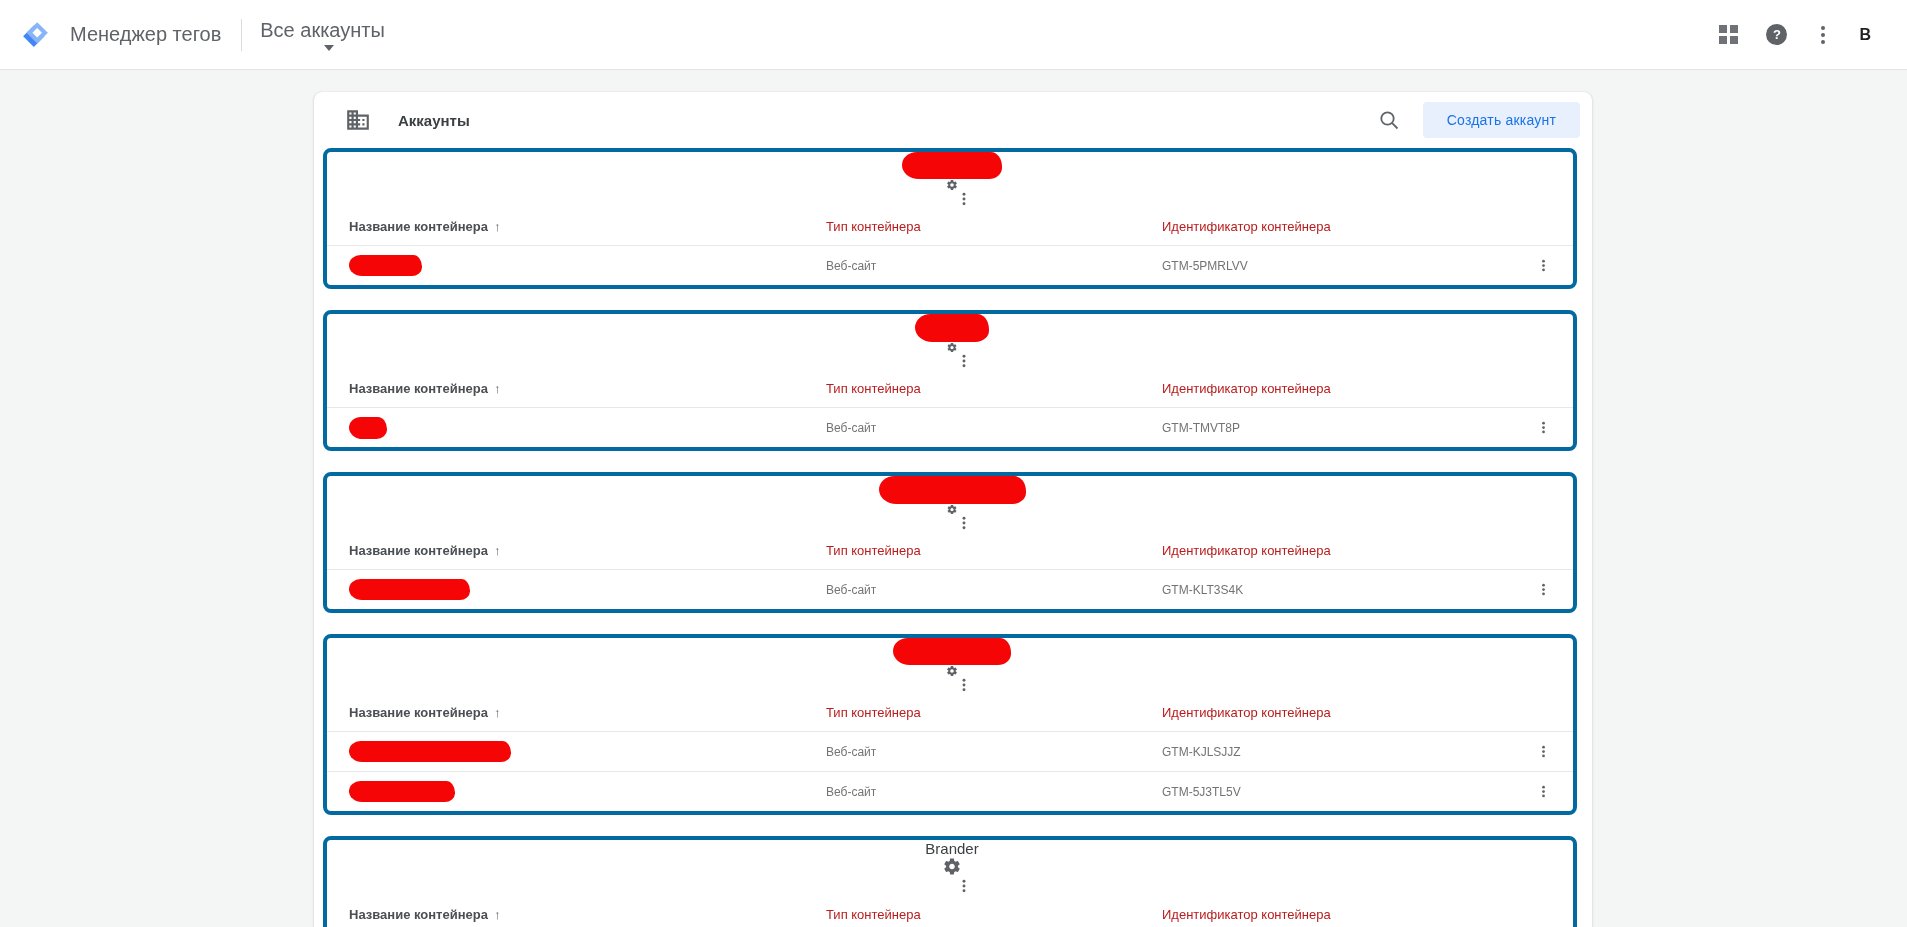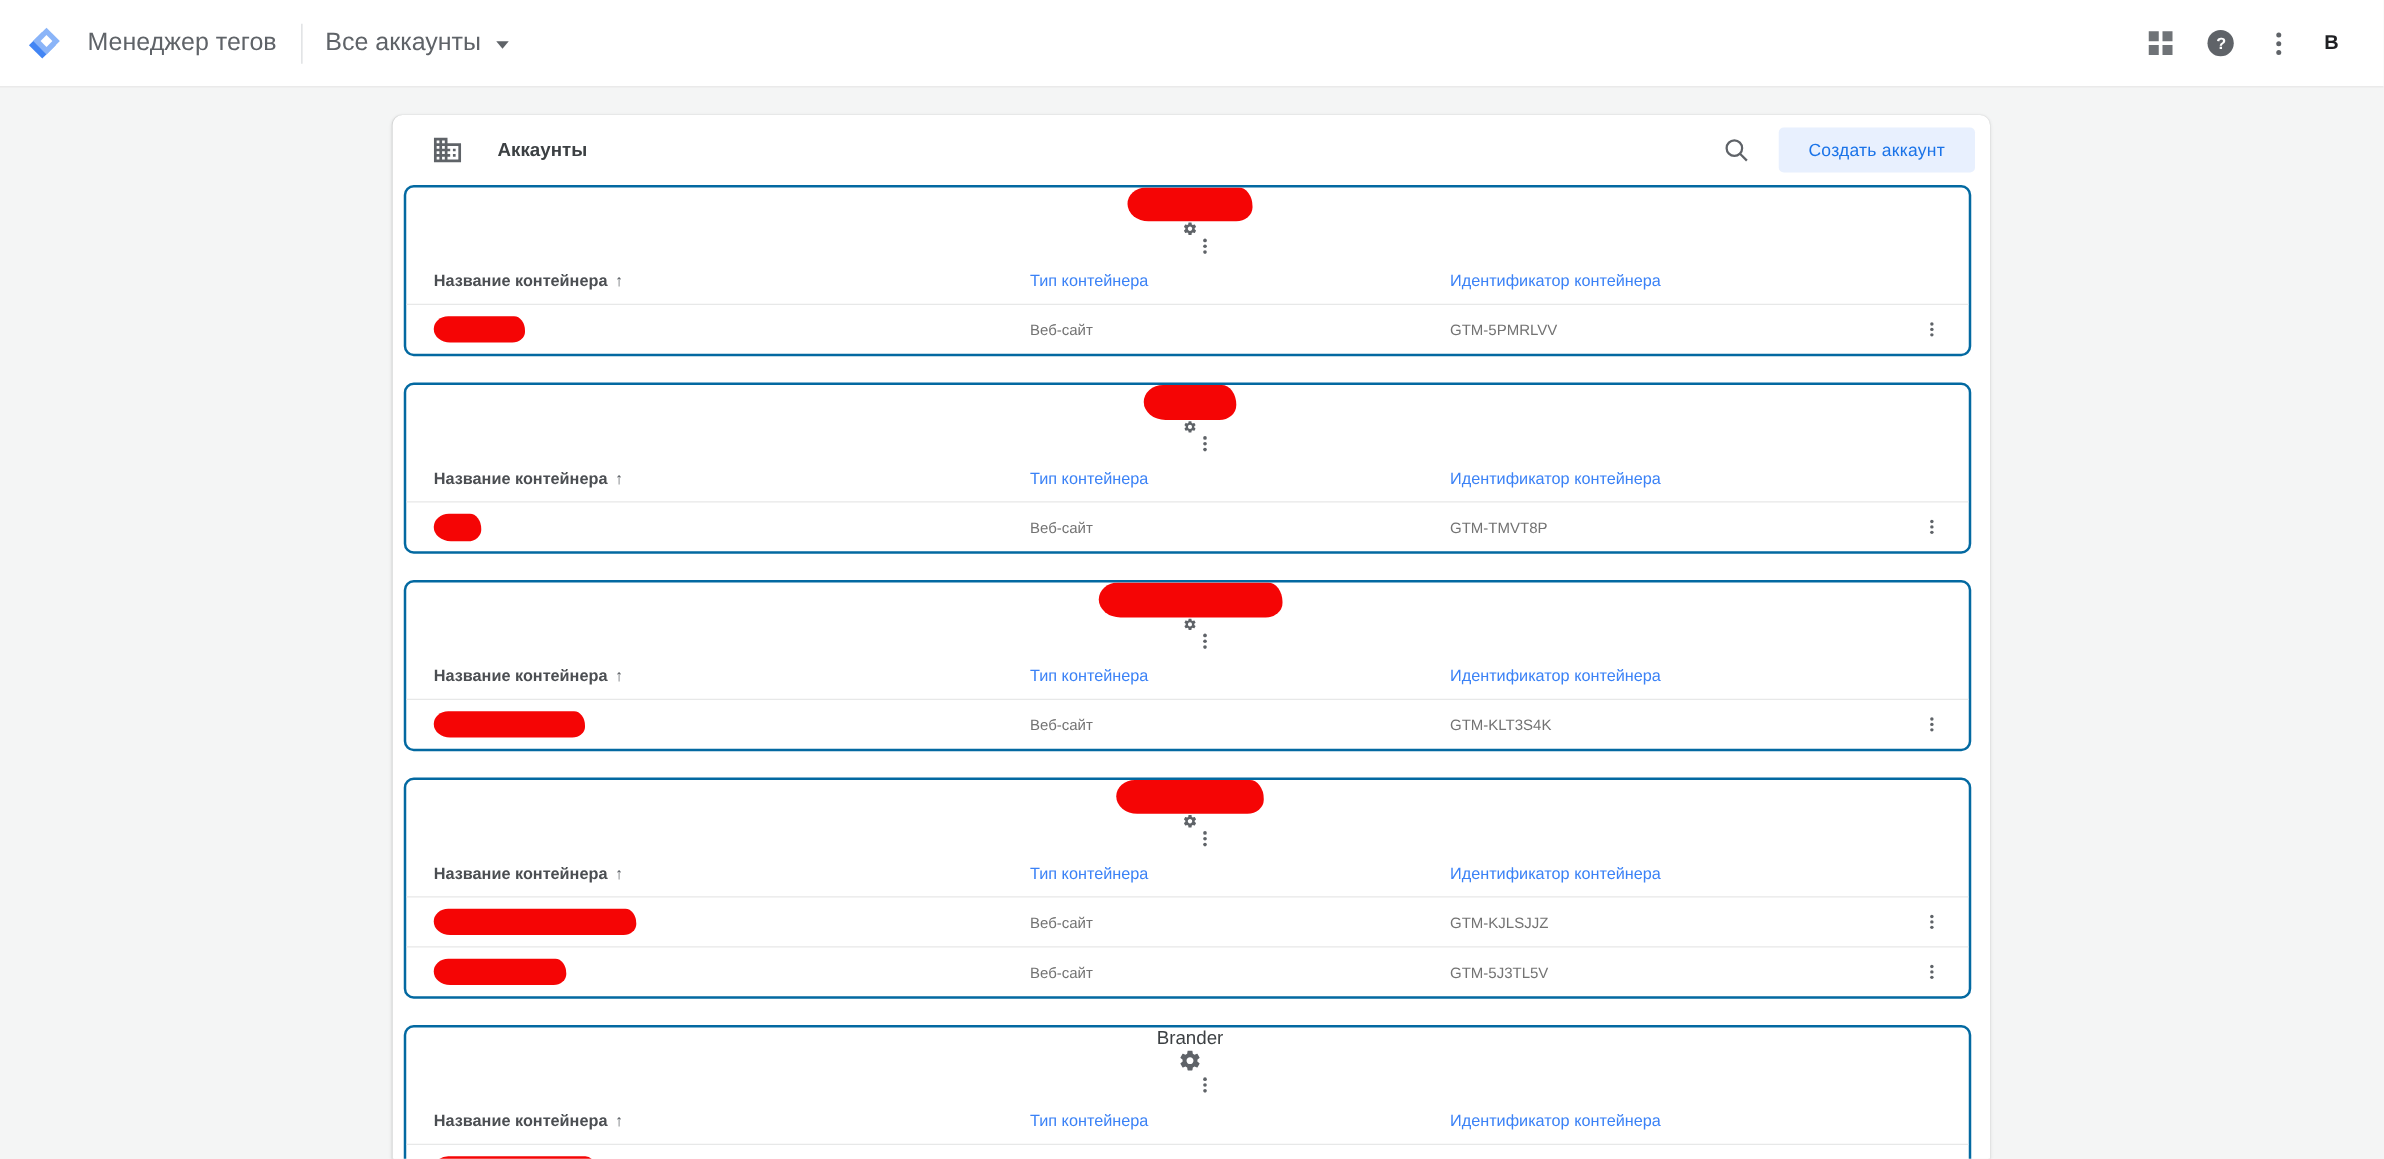--- a/index.html
+++ b/index.html
@@ -5,21 +5,21 @@
   * { margin:0; padding:0; box-sizing:border-box; }
   html,body { width:1907px; height:927px; overflow:hidden;
     font-family:"Liberation Sans", sans-serif; background:#f4f5f5; }
 
   
   .topbar { height:70px; background:#fff; border-bottom:1px solid #e3e3e3;
     display:flex; align-items:center; padding:0 32px 0 22px;justify-content:flex-end; }
   .logo { width:27px; height:27px; flex:0 0 auto; }
   .app-title { font-size:20px; color:#5f6368; margin-left:21px; white-space:nowrap; }
   .tb-divider { width:1px; height:32px; background:#d9dbde; margin:0 18px 0 20px; }
-  .acct-switcher { display:flex; align-items:center; cursor:pointer; }
+  .acct-switcher { display:flex; align-items:center; cursor:pointer;flex-direction:column; }
   .acct-switcher span { font-size:20px; color:#5f6368; }
   .caret { width:0; height:0; border-left:5px solid transparent; border-right:5px solid transparent;
     border-top:6px solid #5f6368; margin-left:12px; margin-top:3px; }
   .tb-spacer { flex:1; }
   .tb-right { display:flex; align-items:center; gap:28px; }
   .apps-grid { display:grid; grid-template-columns:8px 8px; grid-template-rows:8px 8px;
     gap:3px; cursor:pointer; }
   .apps-grid i { background:#6f7377; display:block; }
   .help-ic { width:21px; height:21px; border-radius:50%; background:#5f6368; color:#fff;
     font-size:13px; font-weight:bold; display:flex; align-items:center; justify-content:center; cursor:pointer; }
@@ -36,35 +36,35 @@
   .bld-icon { width:26px; height:26px; color:#5f6368; flex:0 0 auto; }
   .card-title { font-size:15px; color:#3c4043; margin-left:27px;font-weight:bold; }
   .ch-spacer { flex:1; }
   .search-btn { width:24px; height:24px; color:#5f6368; cursor:pointer; margin-right:22px; }
   .create-btn { height:36px; padding:0 24px; background:#e8f0fe; color:#1a73e8;
     font-size:14px; font-family:inherit; border:none; border-radius:4px; cursor:pointer;
     letter-spacing:.2px; }
 
   
   .accounts { padding:0 15px 40px 9px; }
-  .account-block { border:2px solid #0369a1; border-radius:8px; margin-bottom:21px;
+  .account-block { border:4px solid #0369a1; border-radius:8px; margin-bottom:21px;
     background:#fff; overflow:hidden; }
   .acct-row { height:55px; display:flex; align-items:center; padding:0 18px 0 22px;flex-direction:column; }
   .acct-name { font-size:15px; color:#3c4043; display:flex; align-items:center; }
   .acct-spacer { flex:1; }
   .gear-btn { width:24px; height:24px; color:#5f6368; cursor:pointer; }
   .more-btn { width:24px; height:24px; color:#5f6368; cursor:pointer; margin-left:24px;
     display:flex; align-items:center; justify-content:center; }
 
   .grid-cols { display:grid; grid-template-columns:477px 336px 1fr 40px;
     align-items:center; padding:0 10px 0 22px; }
   .t-head { height:38px; }
   .th-name { font-size:13px; color:#4b4e52; font-weight:bold; display:flex; align-items:center; }
   .th-arrow { font-size:13px; color:#5f6368; margin-left:6px; font-weight:normal; }
-  .th-other { font-size:13px; color:#3b82f6; font-weight:normal; }
+  .th-other { font-size:13px; color:#b91c1c; font-weight:normal; }
   .c-row { height:40px; border-top:1px solid #e7e8e8; }
   .c-name { display:flex; align-items:center; }
   .c-type, .c-id { font-size:12px; color:#737373; }
   .row-more { width:24px; height:24px; color:#5f6368; cursor:pointer; justify-self:center;
     display:flex; align-items:center; justify-content:center; }
 
   .redact { display:inline-block; background:#f50505;
     border-radius:16px 12px 14px 18px / 14px 16px 12px 15px; }
 </style>
 </head>

